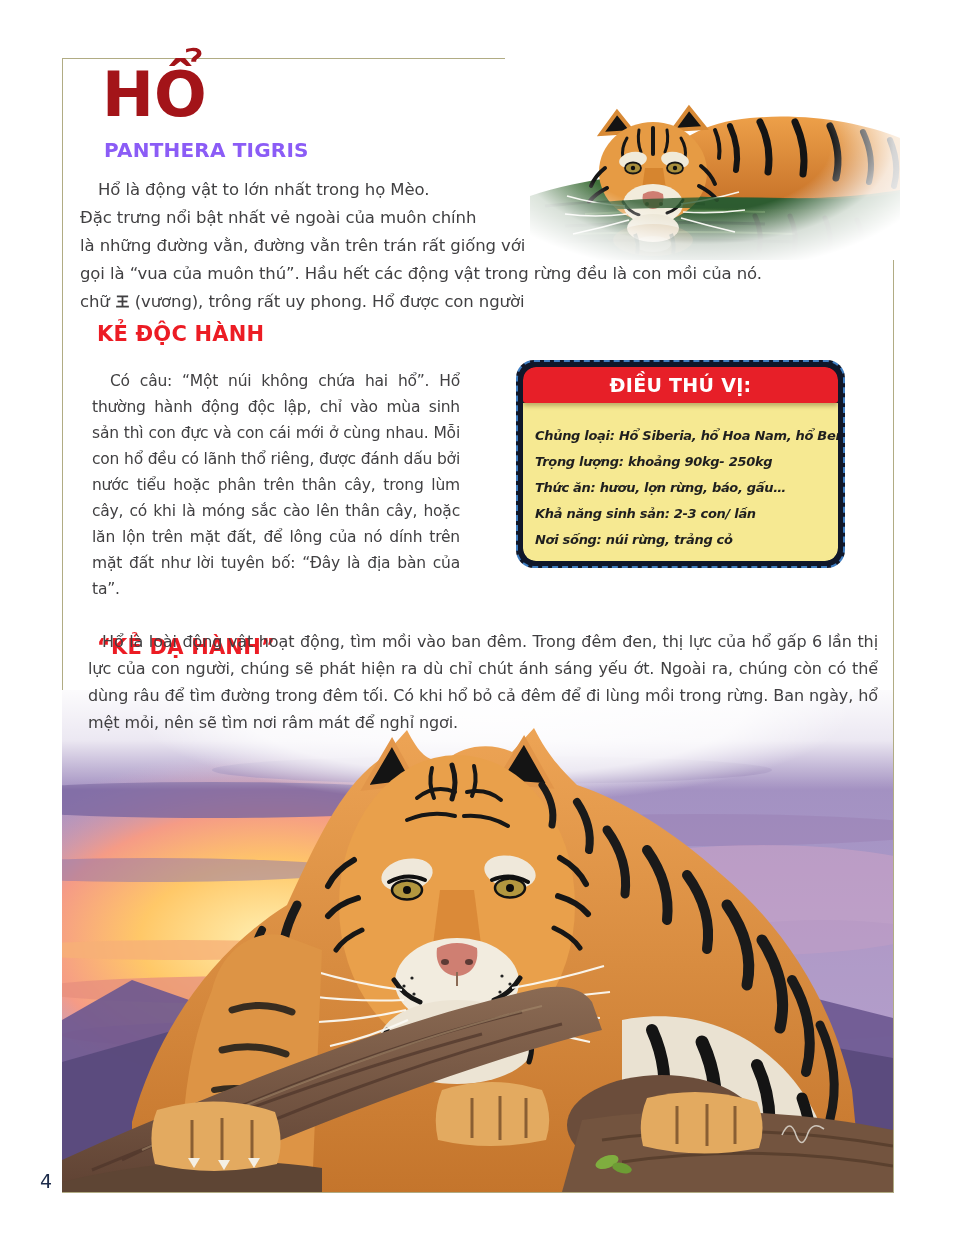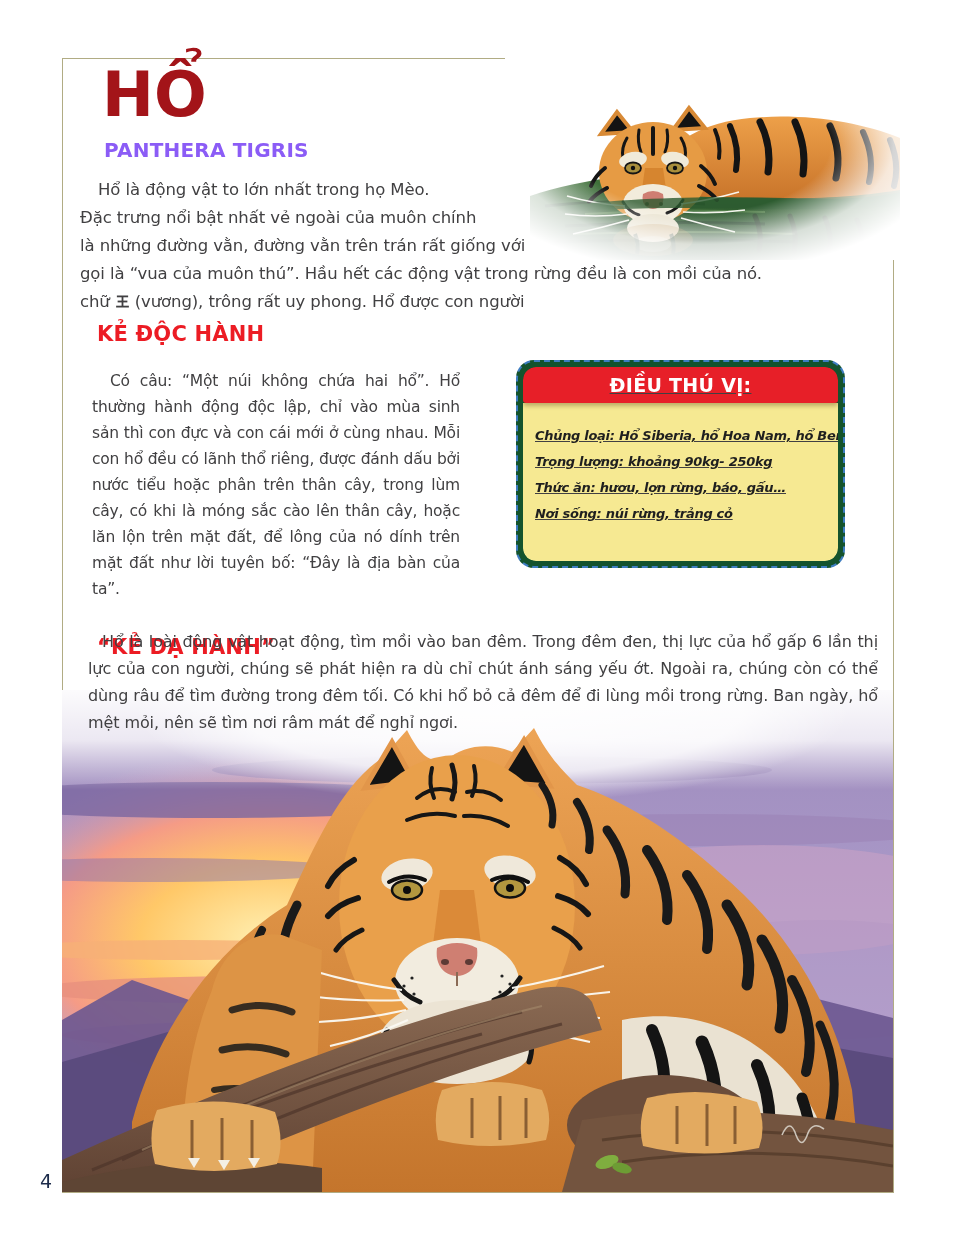--- a/index.html
+++ b/index.html
@@ -40,21 +40,21 @@
   .col-body p{margin:12px;text-indent:18px;}
   .full-body{
     position:absolute;left:80px;top:620px;width:806px;z-index:4;
     font-size:16px;line-height:27px;text-align:justify;letter-spacing:-.1px;
   }
   .full-body p{margin:8px;text-indent:14px;}
   
   .factbox{
     position:absolute;left:516px;top:360px;width:329px;height:208px;z-index:3;
     border:2px dashed #3e7dc1;border-radius:18px;box-sizing:border-box;
-    padding:5px;background:#14532d;text-decoration:underline;
+    padding:5px;background:#0f172a;
   }
   .factbox-inner{width:100%;height:100%;border-radius:13px;overflow:hidden;
     display:flex;flex-direction:column;}
   .factbox-header{
     background:#e71f28;color:#fff;font-weight:bold;font-size:19px;
     text-align:center;line-height:36px;height:36px;flex:0 0 36px;
     border-radius:13px 13px 3px 3px;
     box-shadow:0 3px 4px rgba(80,60,20,.35);position:relative;z-index:2;
     letter-spacing:.3px;
   }
@@ -209,20 +209,21 @@
     <p>Có câu: “Một núi không chứa hai hổ”. Hổ thường hành động độc lập, chỉ vào mùa sinh sản thì con đực và con cái mới ở cùng nhau. Mỗi con hổ đều có lãnh thổ riêng, được đánh dấu bởi nước tiểu hoặc phân trên thân cây, trong lùm cây, có khi là móng sắc cào lên thân cây, hoặc lăn lộn trên mặt đất, để lông của nó dính trên mặt đất như lời tuyên bố: “Đây là địa bàn của ta”.</p>
   </div>
 
   <div class="factbox">
     <div class="factbox-inner">
       <div class="factbox-header">ĐIỀU THÚ VỊ:</div>
       <div class="factbox-body">
         <div class="fl">Chủng loại: Hổ Siberia, hổ Hoa Nam, hổ Bengal</div>
         <div class="fl">Trọng lượng: khoảng 90kg- 250kg</div>
         <div class="fl">Thức ăn:  hươu, lợn rừng, báo, gấu…</div>
+        <div class="fl">Khả năng sinh sản: 2-3 con/ lần</div>
         <div class="fl">Nơi sống: núi rừng, trảng cỏ</div>
       </div>
     </div>
   </div>
 
   <div class="sec-heading h2">“KẺ DẠ HÀNH”</div>
   <div class="full-body">
     <p>Hổ là loài động vật hoạt động, tìm mồi vào ban đêm. Trong đêm đen, thị lực của hổ gấp 6 lần thị lực của con người, chúng sẽ phát hiện ra dù chỉ chút ánh sáng yếu ớt. Ngoài ra, chúng còn có thể dùng râu để tìm đường trong đêm tối. Có khi hổ bỏ cả đêm để đi lùng mồi trong rừng. Ban ngày, hổ mệt mỏi, nên sẽ tìm nơi râm mát để nghỉ ngơi.</p>
   </div>
 

